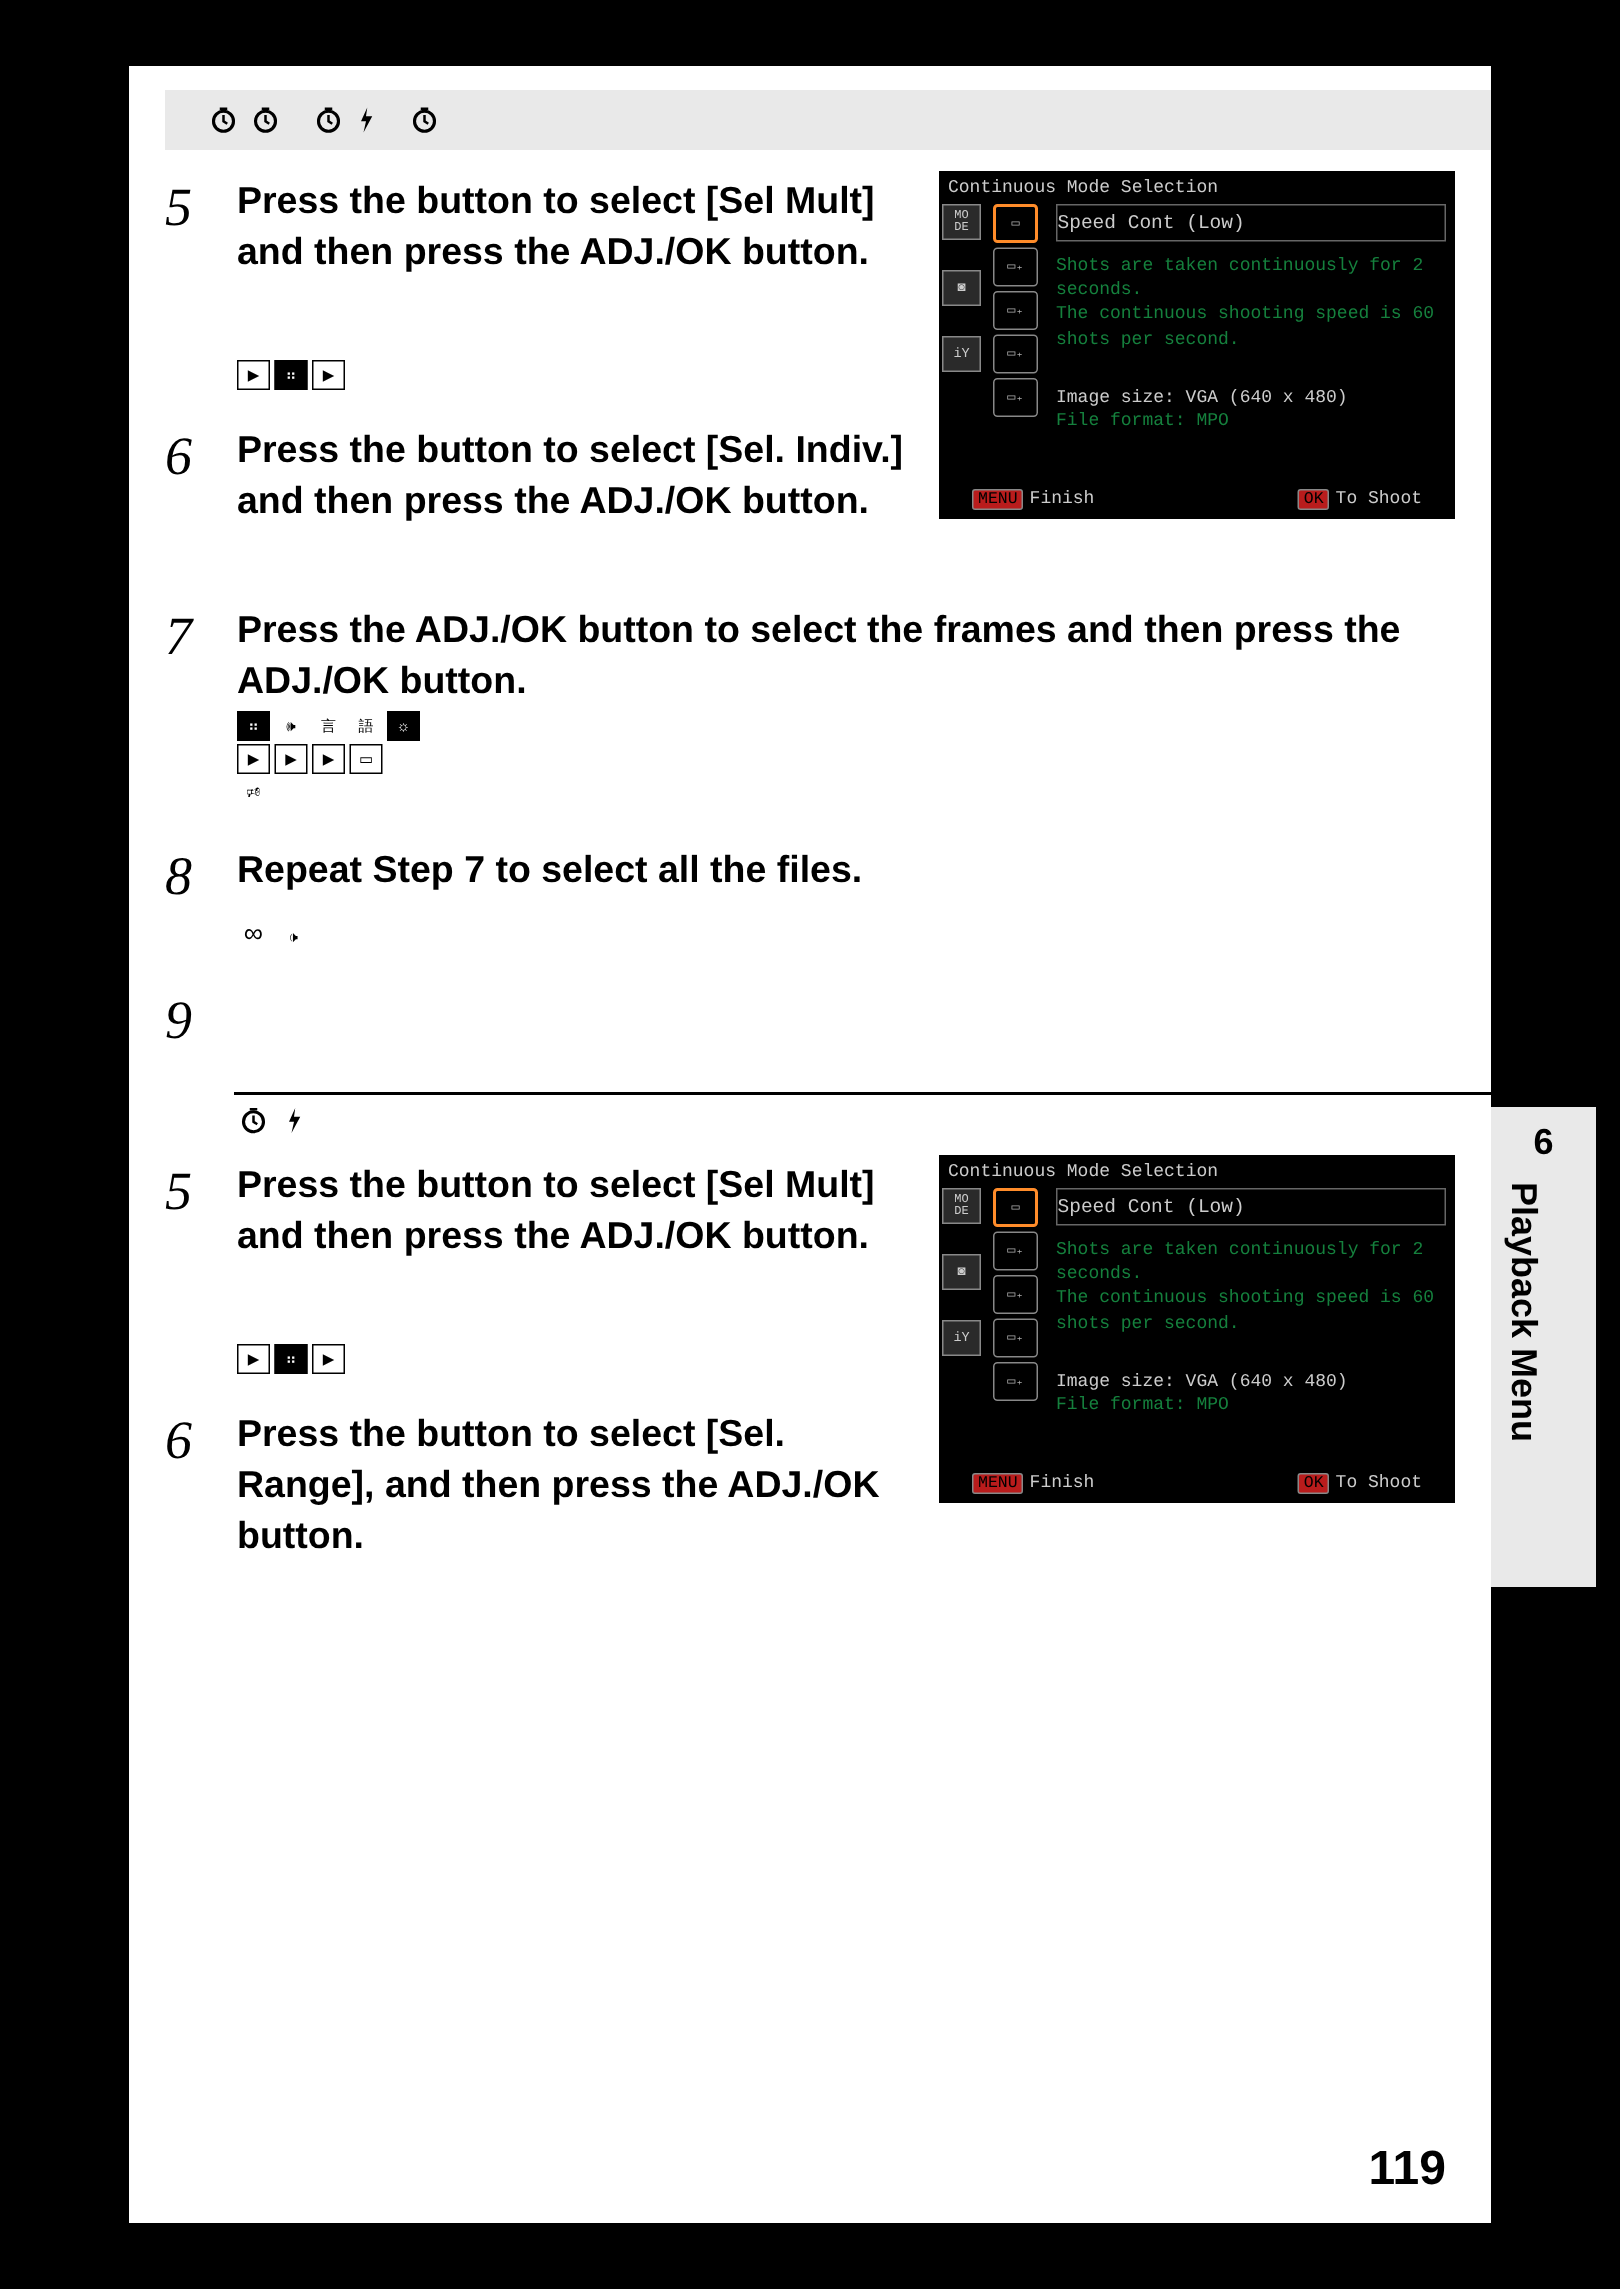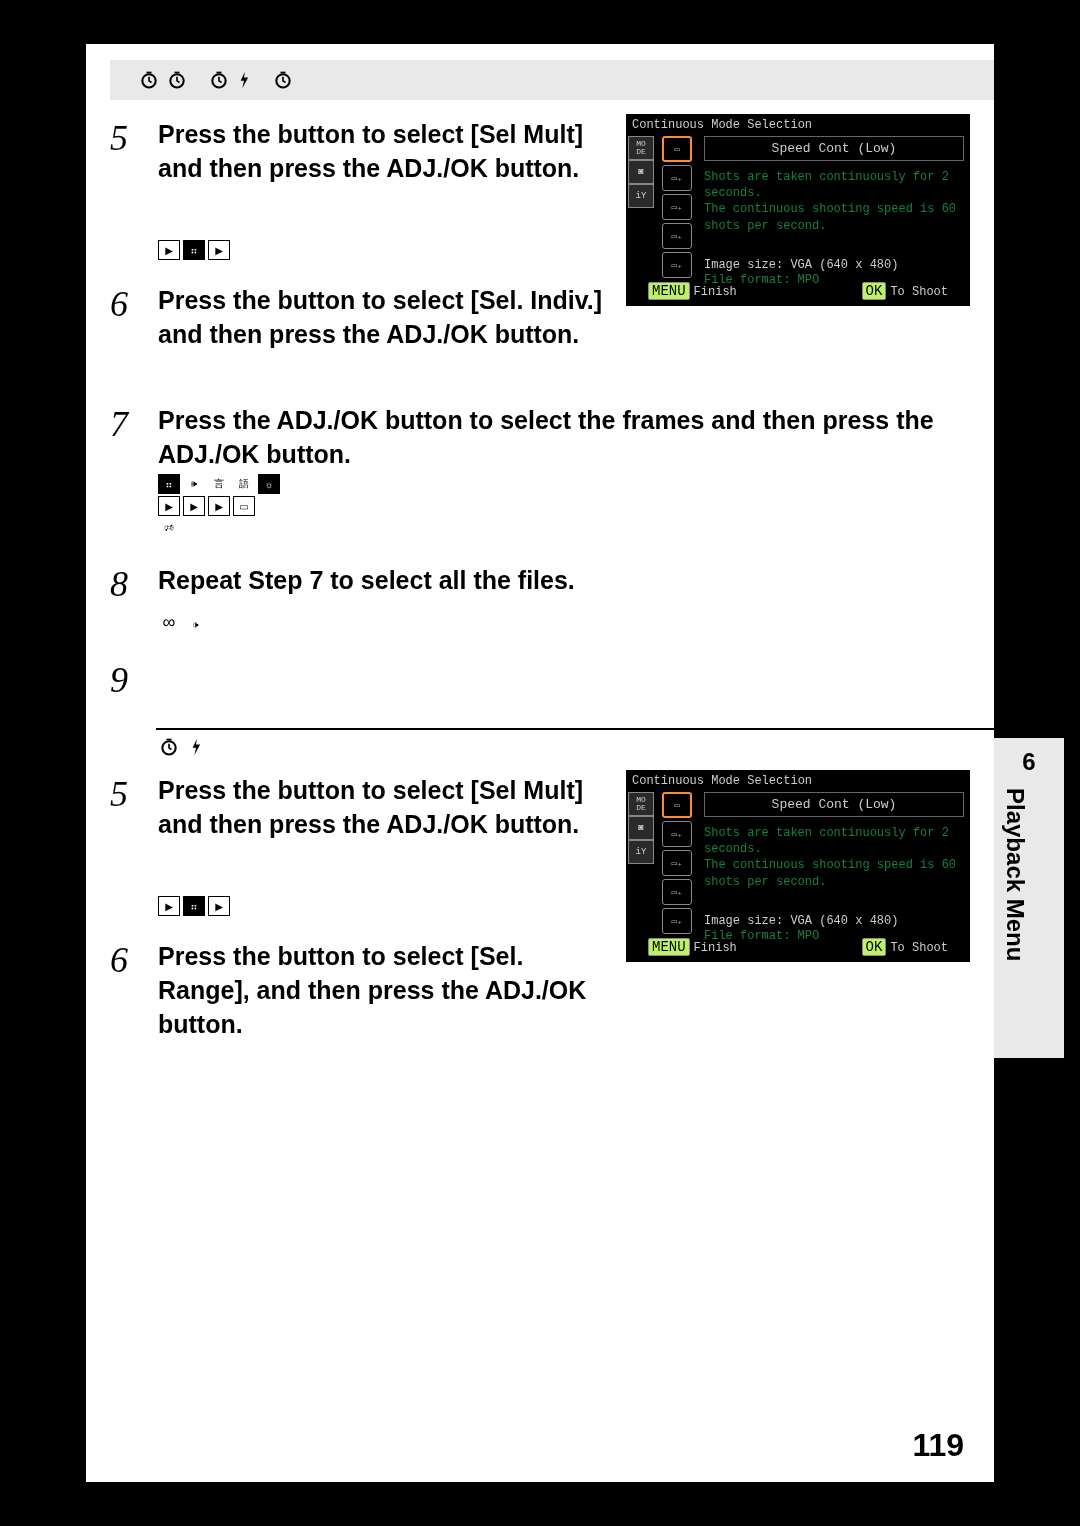--- a/index.html
+++ b/index.html
@@ -62,65 +62,65 @@
     line-height: 1.35;
     color: #000;
   }
   .step-text-narrow { width: 450px; }
 
   
   .cam {
     position: absolute;
     left: 540px;
     width: 344px;
-    height: 192px;
+    height: 232px;
     background: #000;
     font-family: "Courier New", monospace;
     color: #ddd;
   }
   .cam-title {
     position:absolute; top:4px; left:6px;
     font-size:12px; color:#ccc;
   }
   .cam-left {
     position:absolute; left:2px; top:22px; width:30px;
-    display:flex; flex-direction:column; gap:0;
+    display:flex; flex-direction:column; gap:20px;
   }
   .cam-left .lbox {
     width:26px; height:24px; border:1px solid #888; background:#2a2a2a;
     display:flex; align-items:center; justify-content:center;
     font-size:9px; color:#ccc;
   }
   .cam-mid {
     position:absolute; left:36px; top:22px; width:34px;
     display:flex; flex-direction:column; gap:3px;
   }
   .cam-mid .mbox {
     width:30px; height:26px; border:1px solid #888; border-radius:3px;
     display:flex; align-items:center; justify-content:center;
     font-size:9px; color:#aaa;
   }
   .cam-mid .mbox.sel { border:2px solid #ff8c2a; }
   .cam-right {
     position:absolute; left:78px; top:22px; right:6px;
   }
   .cam-speed {
-    border:1px solid #666; text-align:center; font-size:13px; color:#ccc;
+    border:1px solid #666; font-size:13px; color:#ccc;
     padding:4px 0; margin-bottom:8px;
   }
   .cam-desc { font-size:12px; line-height:1.35; color:#15803d; }
   .cam-info { font-size:12px; margin-top:24px; color:#ccc;}
   .cam-bot {
     position:absolute; bottom:6px; left:0; right:0;
     display:flex; justify-content:space-between; padding:0 22px;
     font-size:12px; color:#ccc;
   }
   .pill {
-    display:inline-block; border:1px solid #888; background:#bef264; color:#000;
-    font-size:14px; padding:0 3px; border-radius:2px; margin-right:4px;
+    display:inline-block; border:1px solid #888; background:#b91c1c; color:#000;
+    font-size:11px; padding:0 3px; border-radius:2px; margin-right:4px;
   }
 
   .divider {
     position:absolute; left:70px; right:0; height:2px; background:#000;
   }
 
   .mini-icons {
     display:flex; gap:3px; flex-wrap:wrap;
   }
   .mini { width:22px; height:20px; border:1px solid #000; display:inline-flex;

